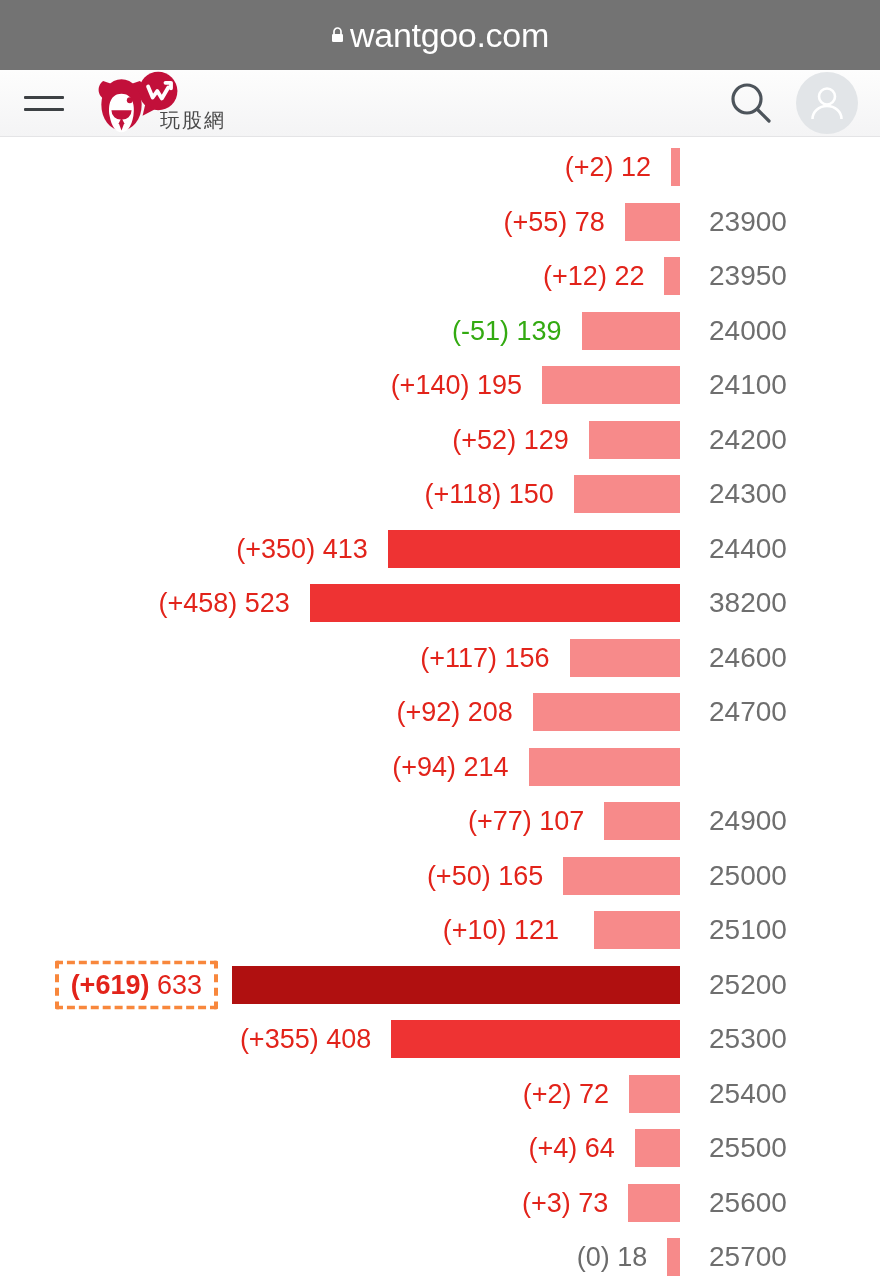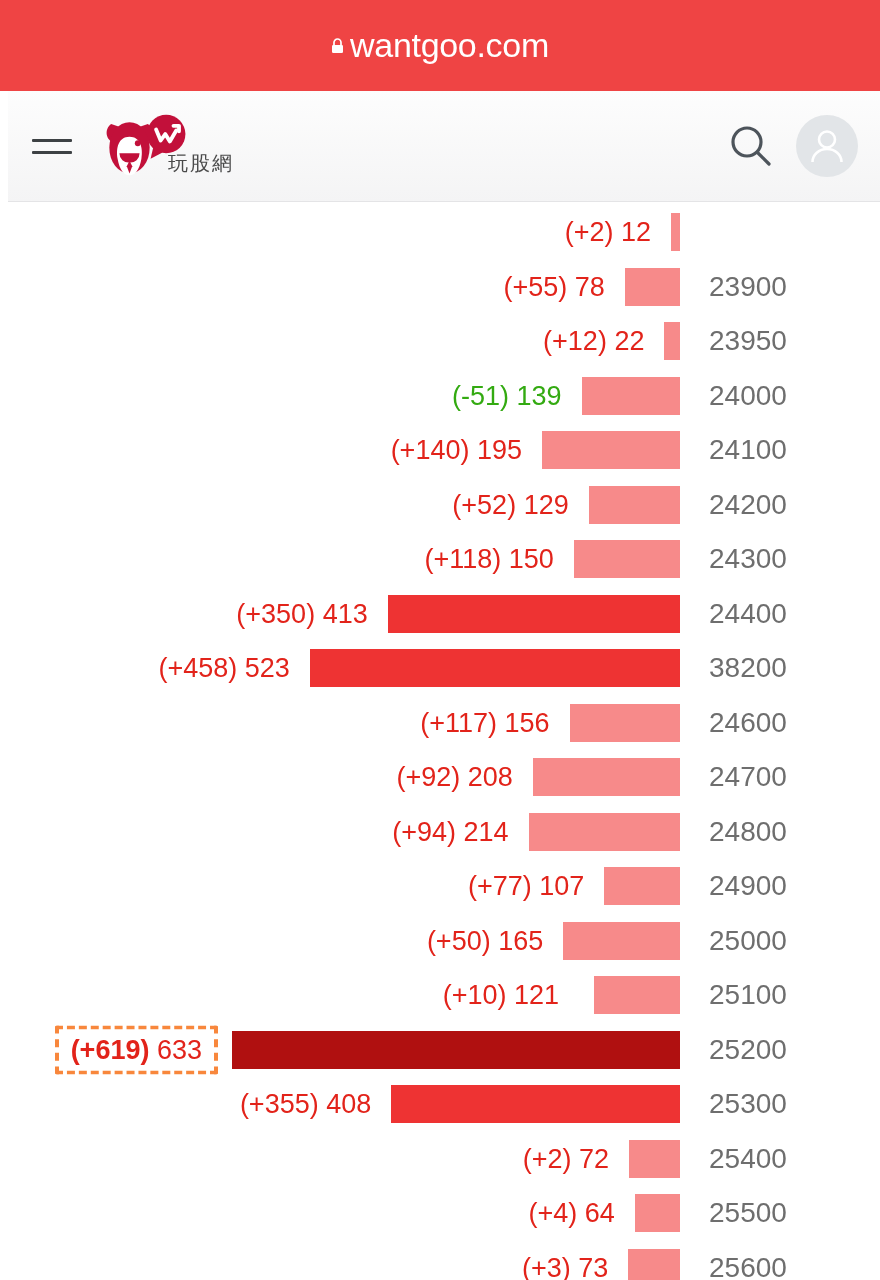--- a/index.html
+++ b/index.html
@@ -7,22 +7,22 @@
   html, body {
     width: 880px;
     height: 1280px;
     background: #ffffff;
     font-family: "Liberation Sans", sans-serif;
     overflow: hidden;
   }
 
   
   .urlbar {
-    height: 91px;
-    background: #ef4444;
+    height: 70px;
+    background: #737373;
     display: flex;
     align-items: center;
     justify-content: center;
     position: relative;
   }
   .urlbar-inner {
     display: flex;
     align-items: center;
     gap: 6px;
   }
@@ -35,28 +35,27 @@
   .lock-icon svg { display: block; }
   .url-text {
     color: #ffffff;
     font-size: 34px;
     letter-spacing: -0.3px;
     font-family: "Liberation Sans", sans-serif;
   }
 
   
   .site-header {
-    height: 111px;
+    height: 67px;
     background: linear-gradient(180deg, #fdfdfd 0%, #f4f4f5 100%);
     border-bottom: 1px solid #e4e4e6;
     display: flex;
     align-items: center;
     padding: 0 22px 0 24px;
     position: relative;
-    margin-left: 8px;
   }
   .hamburger {
     width: 40px;
     height: 30px;
     display: flex;
     flex-direction: column;
     justify-content: center;
     gap: 9px;
     cursor: pointer;
     flex: 0 0 auto;
@@ -296,21 +295,20 @@
         <div class="bar" style="width: 147.21px;"></div>
         <div class="vol-label up" style="right: 147.21px;"><span class="delta">(+92)</span><span> 208</span></div>
       </div>
       <div class="price-cell">24700</div>
     </div>
     <div class="row">
       <div class="label-cell">
         <div class="bar" style="width: 151.457px;"></div>
         <div class="vol-label up" style="right: 151.457px;"><span class="delta">(+94)</span><span> 214</span></div>
       </div>
-      <div class="price-cell">24800</div>
     </div>
     <div class="row">
       <div class="label-cell">
         <div class="bar" style="width: 75.7283px;"></div>
         <div class="vol-label up" style="right: 75.7283px;"><span class="delta">(+77)</span><span> 107</span></div>
       </div>
       <div class="price-cell">24900</div>
     </div>
     <div class="row">
       <div class="label-cell">

